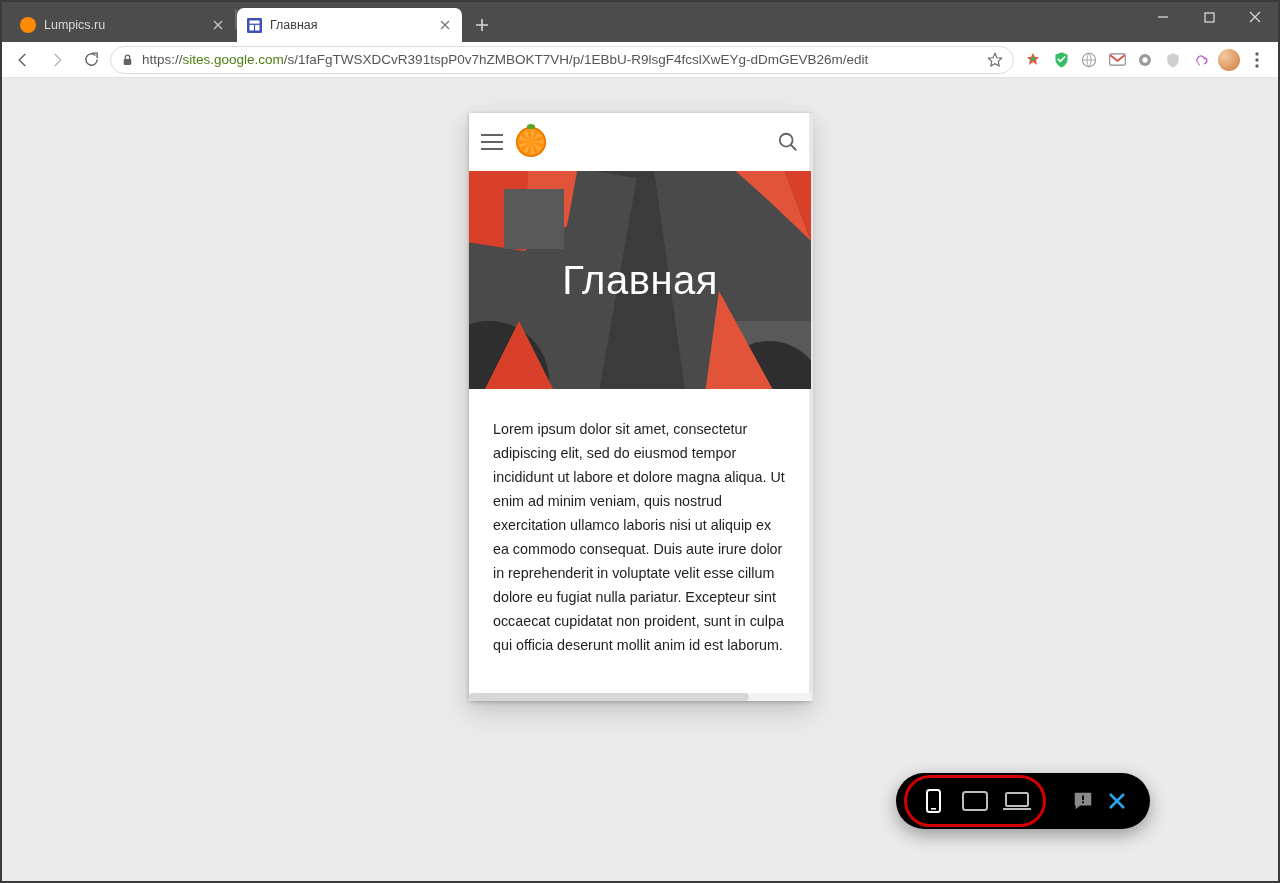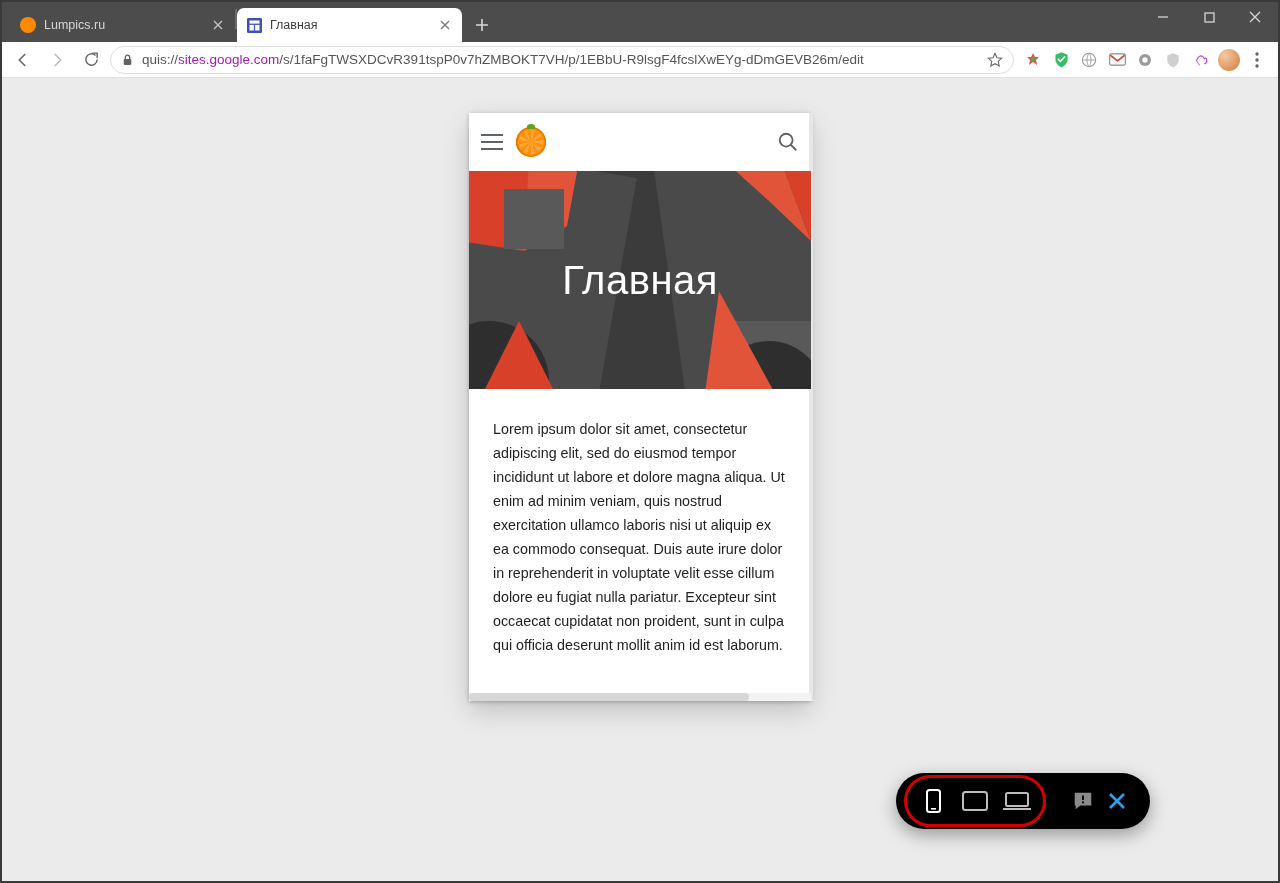--- a/index.html
+++ b/index.html
@@ -18,21 +18,21 @@
   .newtab{ width:28px; height:28px; margin:0 0 3px 6px; display:flex; align-items:center; justify-content:center; color:#d6d6d6;}
   .winbtns{ display:flex; height:100%; align-items:flex-start;}
   .winbtn{ width:46px; height:30px; display:flex; align-items:center; justify-content:center; color:#d6d6d6;}
   
   
   .toolbar{ height:36px; background:#fff; border-bottom:1px solid #e2e2e2; display:flex; align-items:center; padding:0 6px; gap:4px;}
   .tbtn{ width:30px; height:30px; display:flex; align-items:center; justify-content:center; color:#5f6368; border-radius:50%;}
   .omnibox{ flex:1; height:28px; border:1px solid #dcdcdc; border-radius:14px; display:flex; align-items:center; padding:0 10px; gap:8px; font-size:13.5px; color:#555; min-width:0; background:#fff;}
   .omnibox .lock{ color:#6c6c6c; flex:0 0 auto;}
   .omnibox .url{ flex:1; white-space:nowrap; overflow:hidden;}
-  .omnibox .url .host{ color:#a21caf;}
+  .omnibox .url .host{ color:#4d7c0f;}
   .star{ color:#5f6368;}
   .ext-row{ display:flex; align-items:center; gap:6px; padding:0 4px;}
   .ext{ width:22px; height:22px; display:flex; align-items:center; justify-content:center;}
   .avatar{ width:22px; height:22px; border-radius:50%; background:radial-gradient(circle at 30% 30%, #f5c9a0, #d07b3c);}
   .menu-dots{ color:#5f6368;}
   
   
   .content{ position:absolute; top:76px; left:0; right:0; bottom:0; background:#ebebeb; }
   
   
@@ -157,21 +157,21 @@
       </div>
 
     <div class="omnibox">
       <span class="lock">
         <svg width="13" height="14" viewBox="0 0 24 24">
             <rect x="5" y="10" width="14" height="11" rx="2" fill="#5f6368"></rect>
             <path d="M8 10 V7 a4 4 0 0 1 8 0 V10" fill="none" stroke="#5f6368" stroke-width="2.4"></path>
           </svg>
       </span>
       <span class="url">
-        <span>quis://</span><span class="host">sites.google.com</span><span>/s/1faFgTWSXDCvR391tspP0v7hZMBOKT7VH/p/1EBbU-R9lsgF4fcslXwEYg-dDmGEVB26m/edit</span>
+        <span>https://</span><span class="host">sites.google.com</span><span>/s/1faFgTWSXDCvR391tspP0v7hZMBOKT7VH/p/1EBbU-R9lsgF4fcslXwEYg-dDmGEVB26m/edit</span>
       </span>
       <span class="star">
         <svg width="16" height="16" viewBox="0 0 24 24">
             <path d="M12 2 L14.9 8.6 L22 9.3 L16.8 14 L18.3 21 L12 17.5 L5.7 21 L7.2 14 L2 9.3 L9.1 8.6 Z" fill="none" stroke="#5f6368" stroke-width="1.6"></path>
           </svg>
       </span>
     </div>
 
     <div class="ext-row">
       <div class="ext">

